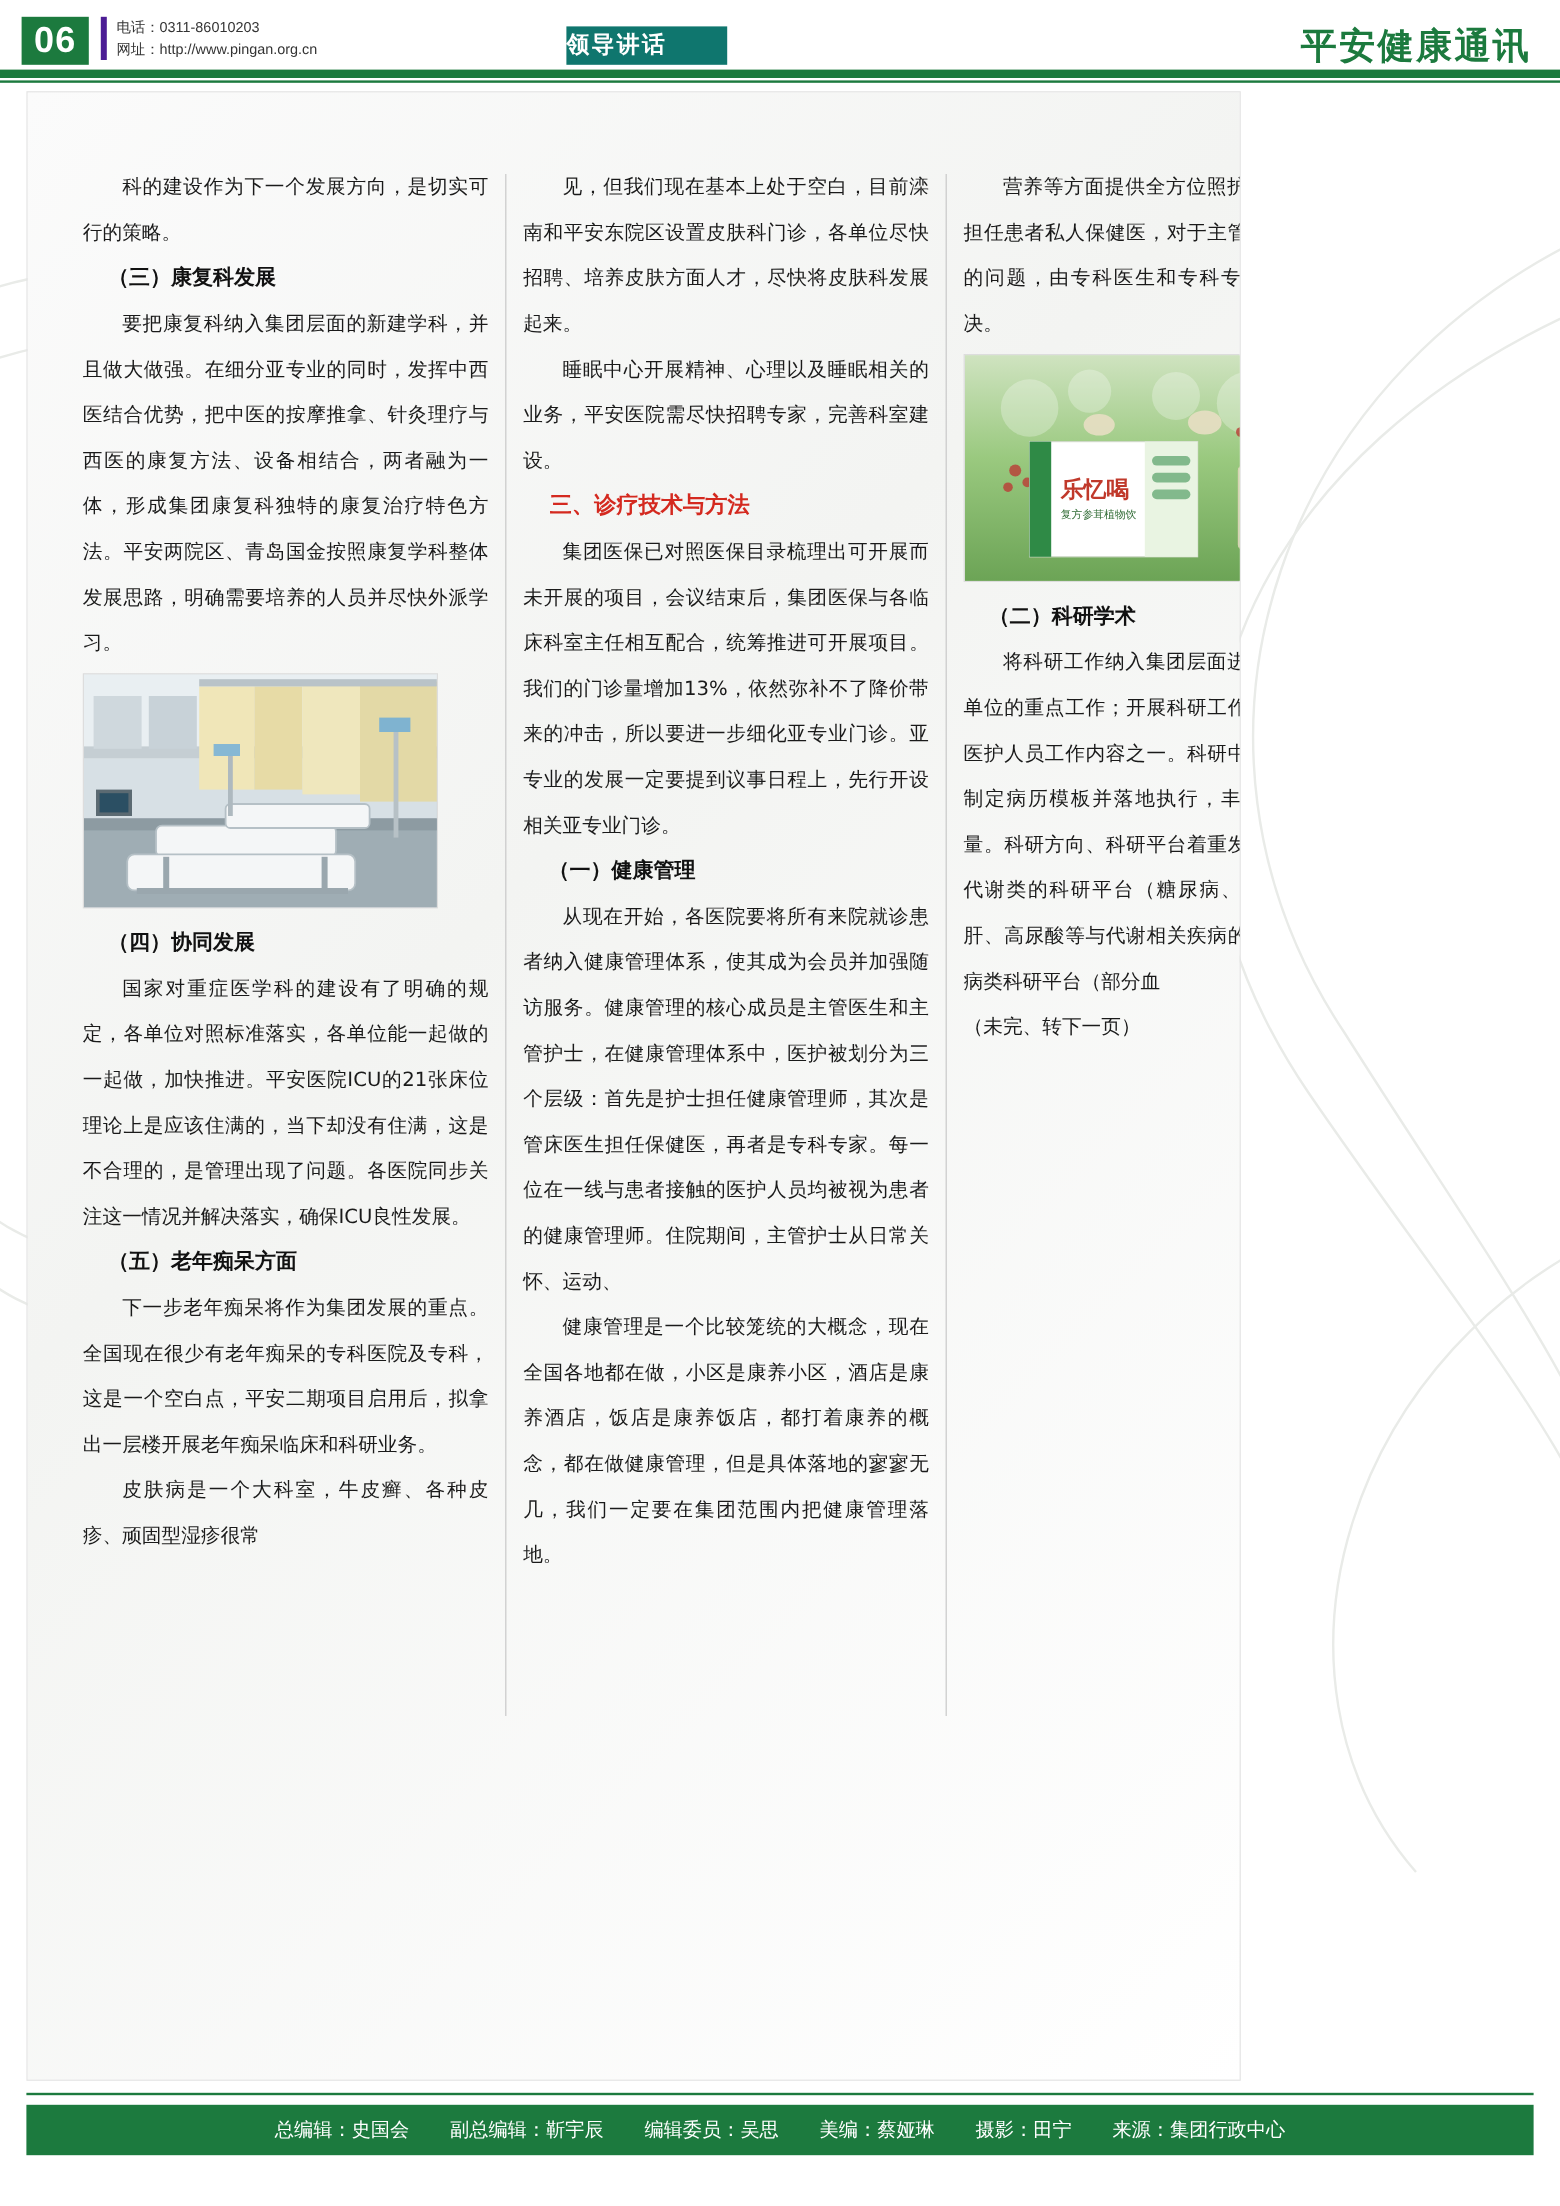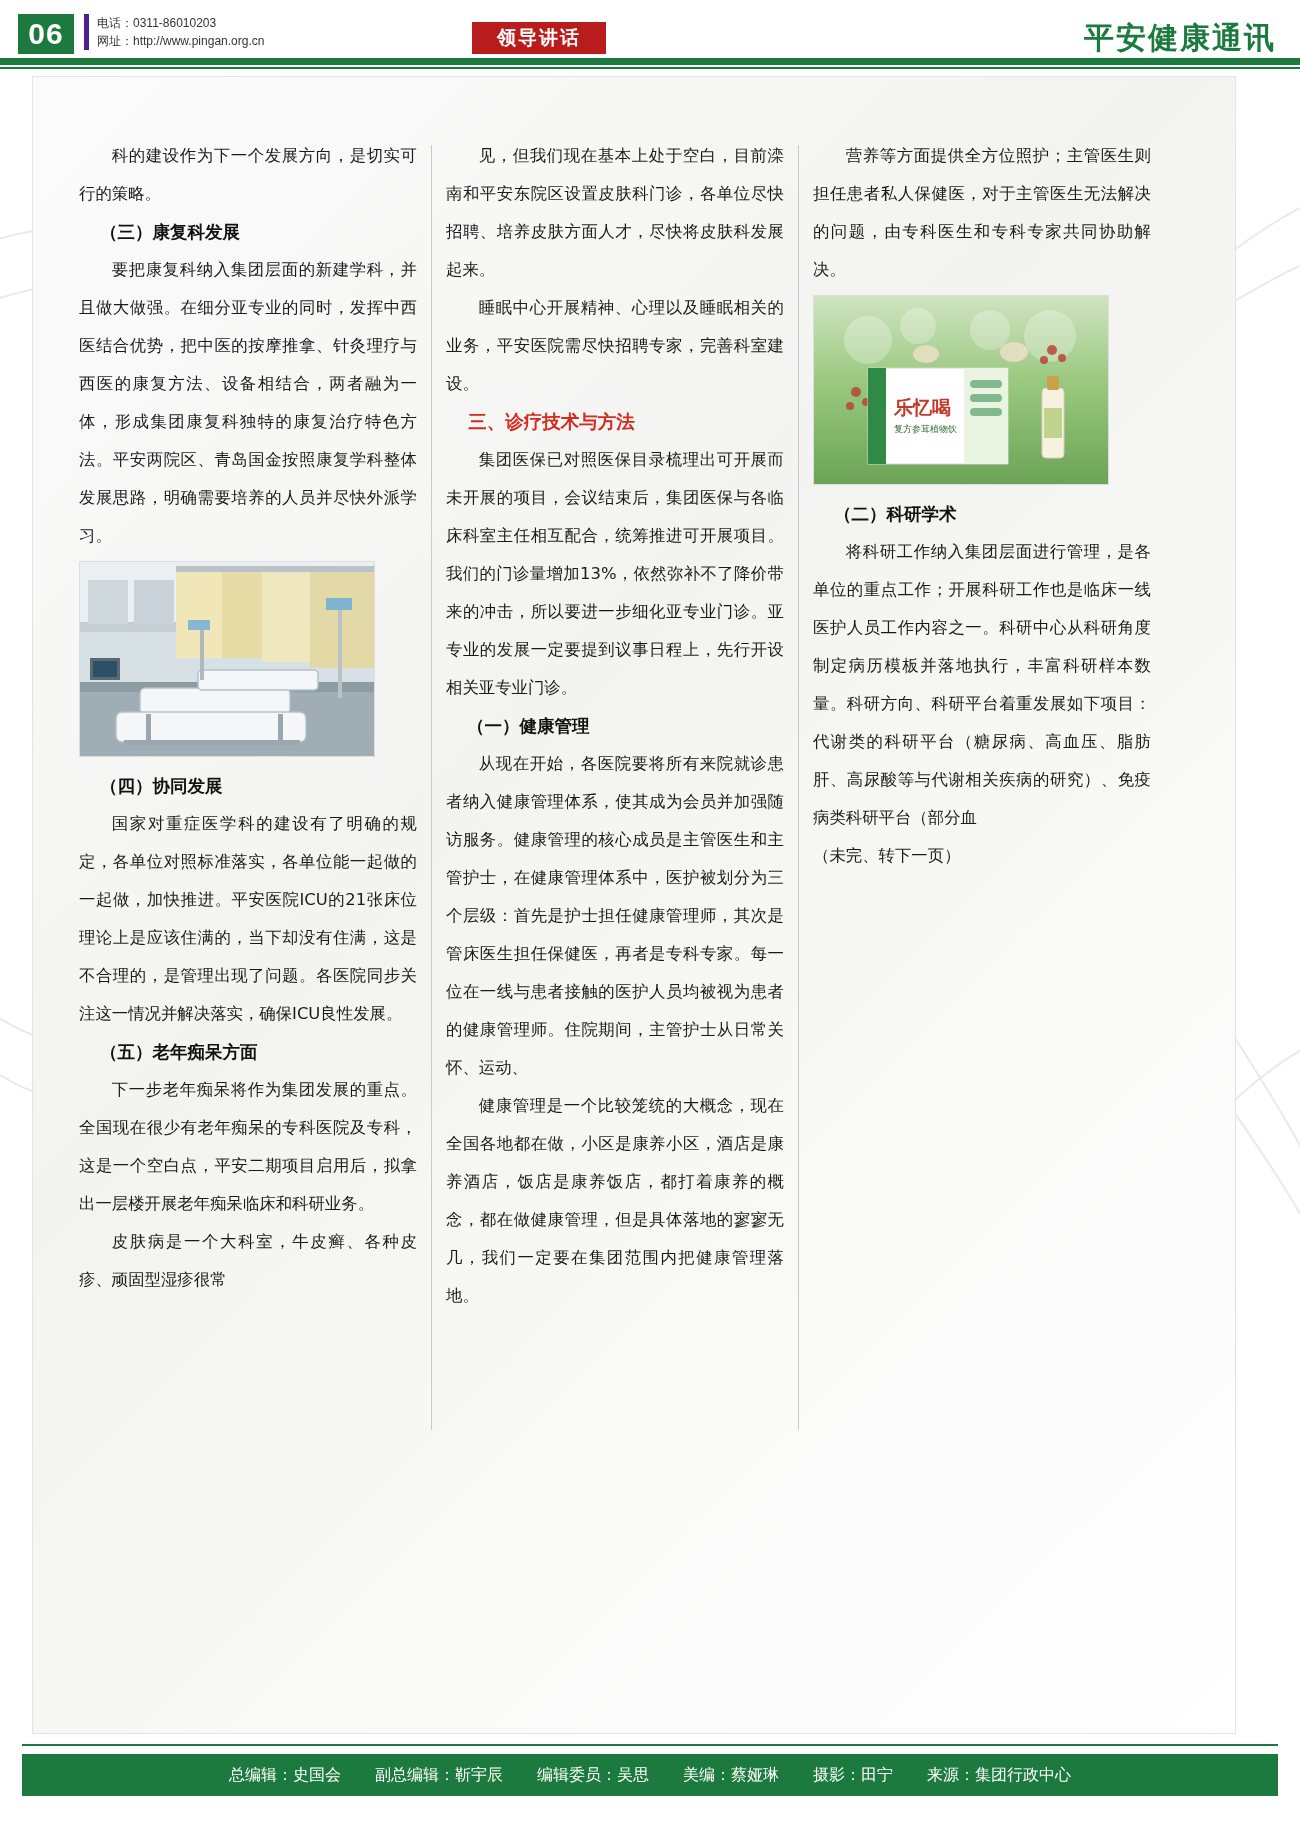--- a/index.html
+++ b/index.html
@@ -48,26 +48,25 @@
     padding-left: 8px;
     font-size: 12px;
     color: #333333;
     line-height: 18px;
   }
   .contact-line { white-space: nowrap; }
   .section-tag {
     position: absolute;
     left: 472px; top: 22px;
     width: 134px; height: 32px;
-    background: #b91c1c;
+    background: #0f766e;
     color: #ffffff;
     font-size: 19px;
     font-weight: bold;
     line-height: 32px;
-    text-align: center;
     letter-spacing: 2px;
   }
   .masthead {
     position: absolute;
     right: 24px; top: 18px;
     font-size: 30px;
     font-weight: bold;
     color: #1c7a3e;
     letter-spacing: 2px;
     font-family: "DejaVu Sans", sans-serif;
@@ -81,22 +80,22 @@
   .header-rule-thin {
     position: absolute;
     left: 0; top: 67px; width: 1300px; height: 2px;
     background: #1c7a3e;
     z-index: 3;
   }
 
   
   .page-panel {
     position: absolute;
-    left: 32px; top: 76px;
-    width: 1204px; height: 1658px;
+    left: 22px; top: 76px;
+    width: 1012px; height: 1658px;
     background: linear-gradient(135deg, #fbfbfb 0%, #f3f4f2 40%, #ffffff 100%);
     border: 1px solid #e4e4e4;
     z-index: 1;
     overflow: hidden;
   }
 
   .columns {
     position: absolute;
     left: 46px; top: 60px;
     width: 1172px; height: 1300px;

